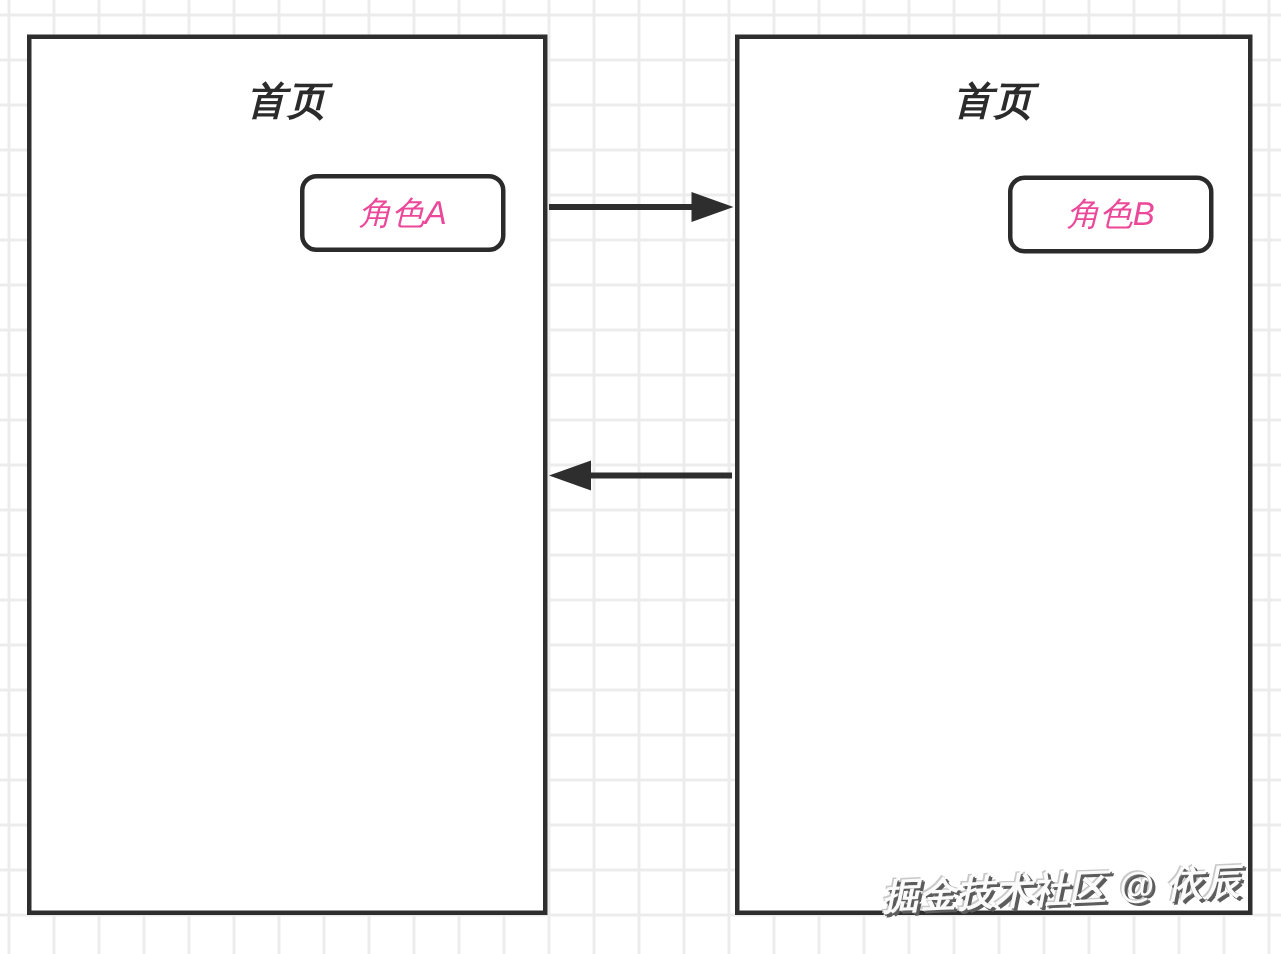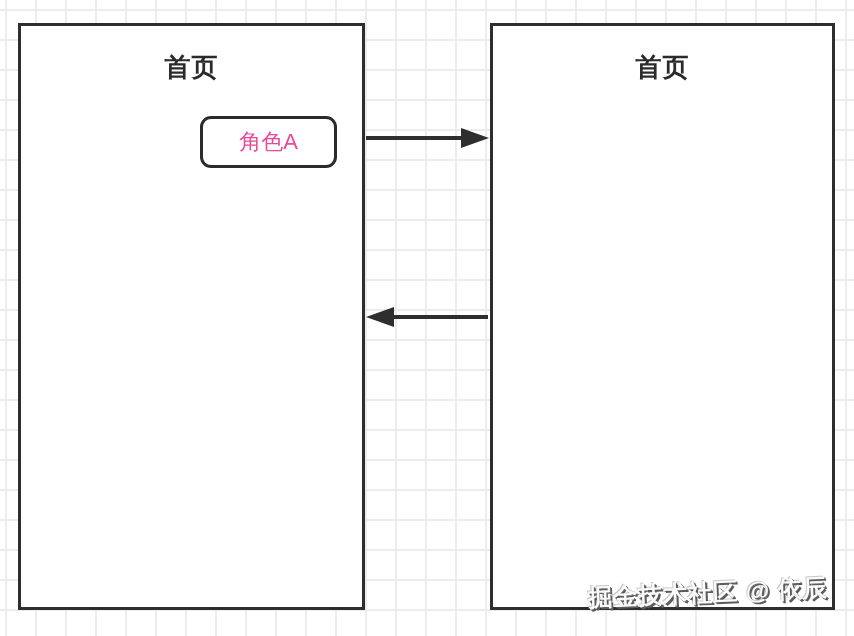--- a/index.html
+++ b/index.html
@@ -11,20 +11,21 @@
     position: relative;
     width: 854px;
     height: 636px;
     overflow: hidden;
     background-color: #ffffff;
     background-image:
       linear-gradient(#ececec 2px, transparent 2px),
       linear-gradient(90deg, #ececec 2px, transparent 2px);
     background-size: 30px 30px;
     background-position: 5px 9px;
+    font-style: italic;
   }
   .screen {
     position: absolute;
     top: 23px;
     height: 587px;
     background: #ffffff;
     border: 3px solid #2e2e2e;
     box-sizing: border-box;
   }
   .screen-left  { left: 18px;  width: 347px; }
@@ -83,20 +84,21 @@
 
 <div class="canvas">
 
   <div class="screen screen-left">
     <div class="screen-title">首页</div>
     <div class="role-button">角色A</div>
   </div>
 
   <div class="screen screen-right">
     <div class="screen-title">首页</div>
+    <div class="role-button">角色B</div>
   </div>
 
   <svg class="arrows-layer" viewBox="0 0 854 636" xmlns="http://www.w3.org/2000/svg">
     <g>
       <line x1="366" y1="138" x2="463" y2="138" stroke="#2e2e2e" stroke-width="4"></line>
       <polygon points="489,138 461,128 461,148" fill="#2e2e2e"></polygon>
     </g>
     <g>
       <line x1="488" y1="317" x2="392" y2="317" stroke="#2e2e2e" stroke-width="4"></line>
       <polygon points="366,317 394,307 394,327" fill="#2e2e2e"></polygon>

